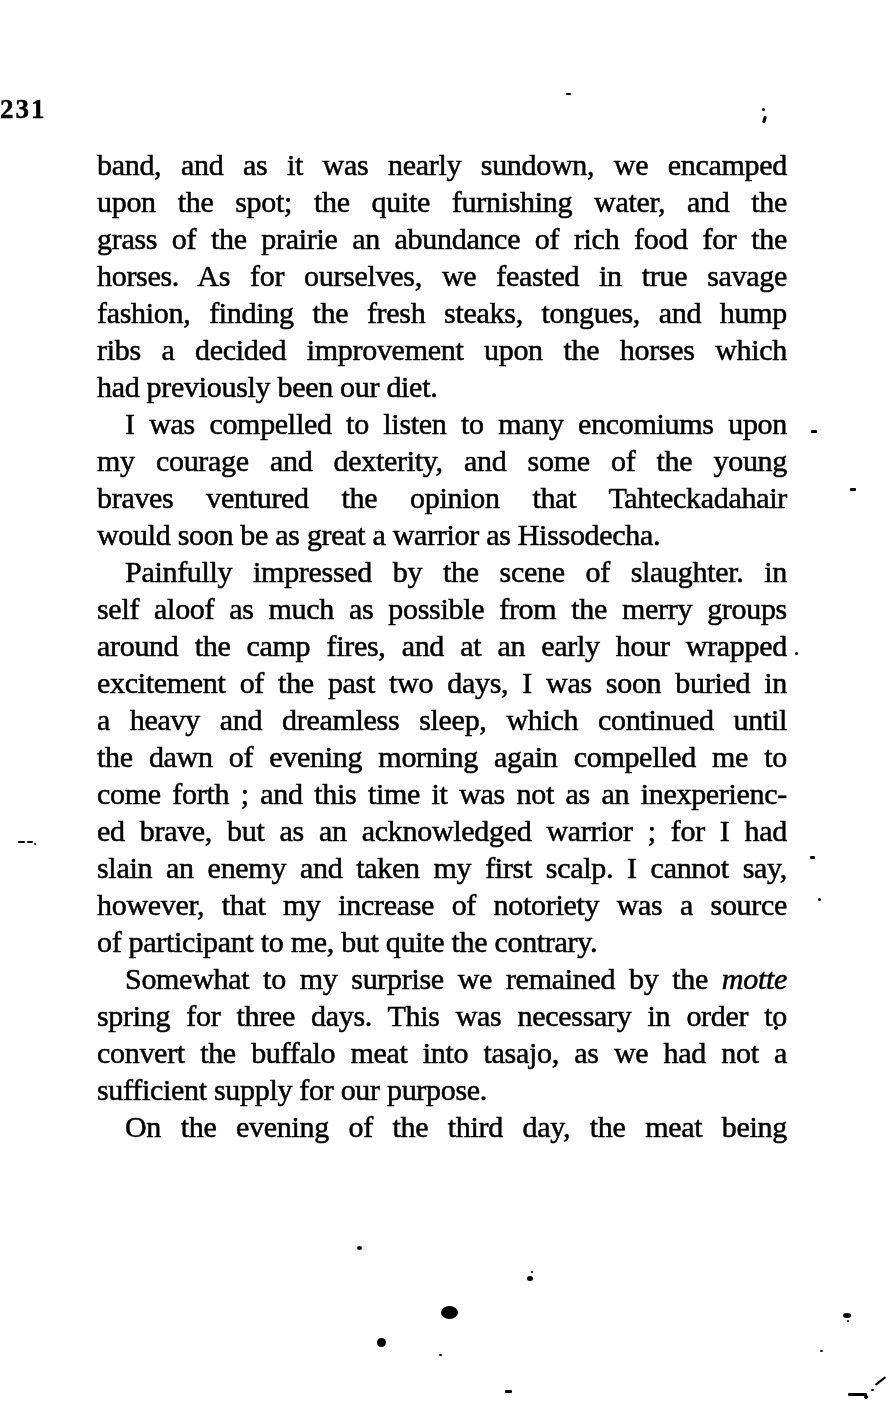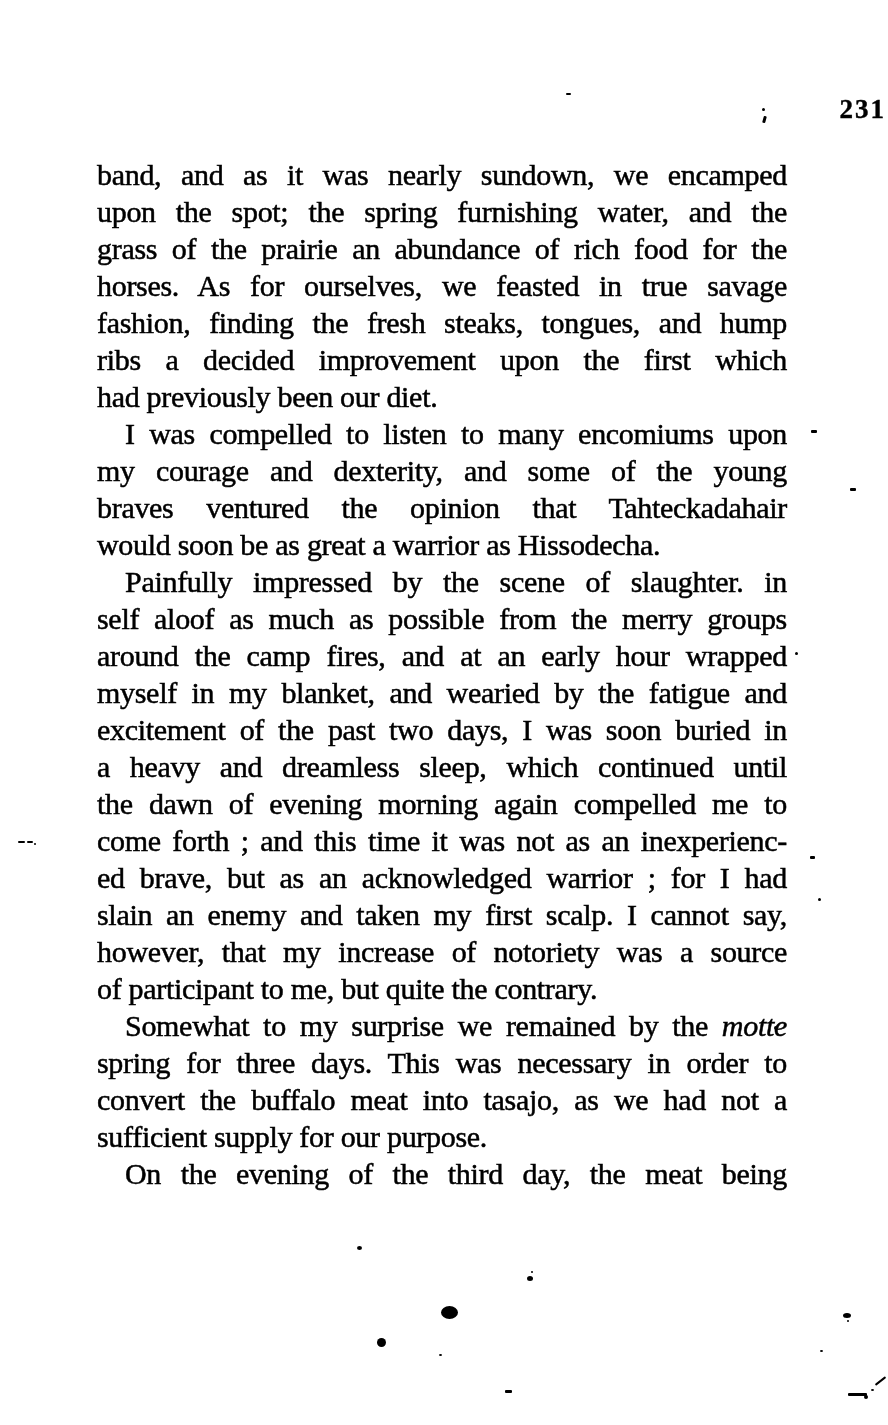--- a/index.html
+++ b/index.html
@@ -7,30 +7,29 @@
     position:relative;
     width:888px;height:1425px;
     background:#ffffff;
     overflow:hidden;
     font-family:"Liberation Serif", serif;
     color:#000;
   }
   .page-number{
     position:absolute;
     top:94px;left:0;width:858px;
-    text-align:right;
+    text-align:left;
     font-size:27px;
     font-weight:bold;
     letter-spacing:2px;
-    padding-left:28px;
     -webkit-text-stroke:0.4px #000;
   }
   .text-block{
     position:absolute;
-    left:97px;top:156px;width:690px;
+    left:97px;top:146px;width:690px;
     font-size:30px;
     line-height:37px;
     letter-spacing:-0.3px;
     -webkit-text-stroke:0.5px #000;
   }
   .paragraph{margin:0;padding:0;}
   .line{
     height:37px;
     text-align:justify;
     text-align-last:justify;
@@ -44,38 +43,37 @@
   .speck.dash{border-radius:1px;}
 </style>
 </head>
 <body>
 
 <div class="page">
   <div class="page-number">231</div>
   <div class="text-block">
       <div class="paragraph">
         <div class="line"><span class="seg">band, and as it was nearly sundown, we encamped</span></div>
-        <div class="line"><span class="seg">upon the spot; the spring furnishing water, and the</span></div>
+        <div class="line"><span class="seg">upon the spot; the quite furnishing water, and the</span></div>
         <div class="line"><span class="seg">grass of the prairie an abundance of rich food for the</span></div>
         <div class="line"><span class="seg">horses.  As for ourselves, we feasted in true savage</span></div>
         <div class="line"><span class="seg">fashion, finding the fresh steaks, tongues, and hump</span></div>
-        <div class="line"><span class="seg">ribs a decided improvement upon the first which</span></div>
+        <div class="line"><span class="seg">ribs a decided improvement upon the horses which</span></div>
         <div class="line last"><span class="seg">had previously been our diet.</span></div>
       </div>
       <div class="paragraph">
         <div class="line indent"><span class="seg">I was compelled to listen to many encomiums upon</span></div>
         <div class="line"><span class="seg">my courage and dexterity, and some of the young</span></div>
         <div class="line"><span class="seg">braves ventured the opinion that Tahteckadahair</span></div>
         <div class="line last"><span class="seg">would soon be as great a warrior as Hissodecha.</span></div>
       </div>
       <div class="paragraph">
         <div class="line indent"><span class="seg">Painfully impressed by the scene of slaughter. in</span></div>
         <div class="line"><span class="seg">self aloof as much as possible from the merry groups</span></div>
         <div class="line"><span class="seg">around the camp fires, and at an early hour wrapped</span></div>
-        <div class="line"><span class="seg">myself in my blanket, and wearied by the fatigue and</span></div>
         <div class="line"><span class="seg">excitement of the past two days, I was soon buried in</span></div>
         <div class="line"><span class="seg">a heavy and dreamless sleep, which continued until</span></div>
         <div class="line"><span class="seg">the dawn of evening morning again compelled me to</span></div>
         <div class="line"><span class="seg">come forth ; and this time it was not as an inexperienc-</span></div>
         <div class="line"><span class="seg">ed brave, but as  an acknowledged warrior ; for  I had</span></div>
         <div class="line"><span class="seg">slain an enemy and taken my first scalp.  I cannot say,</span></div>
         <div class="line"><span class="seg">however, that my increase of notoriety was a source</span></div>
         <div class="line last"><span class="seg">of participant to me, but quite the contrary.</span></div>
       </div>
       <div class="paragraph">

